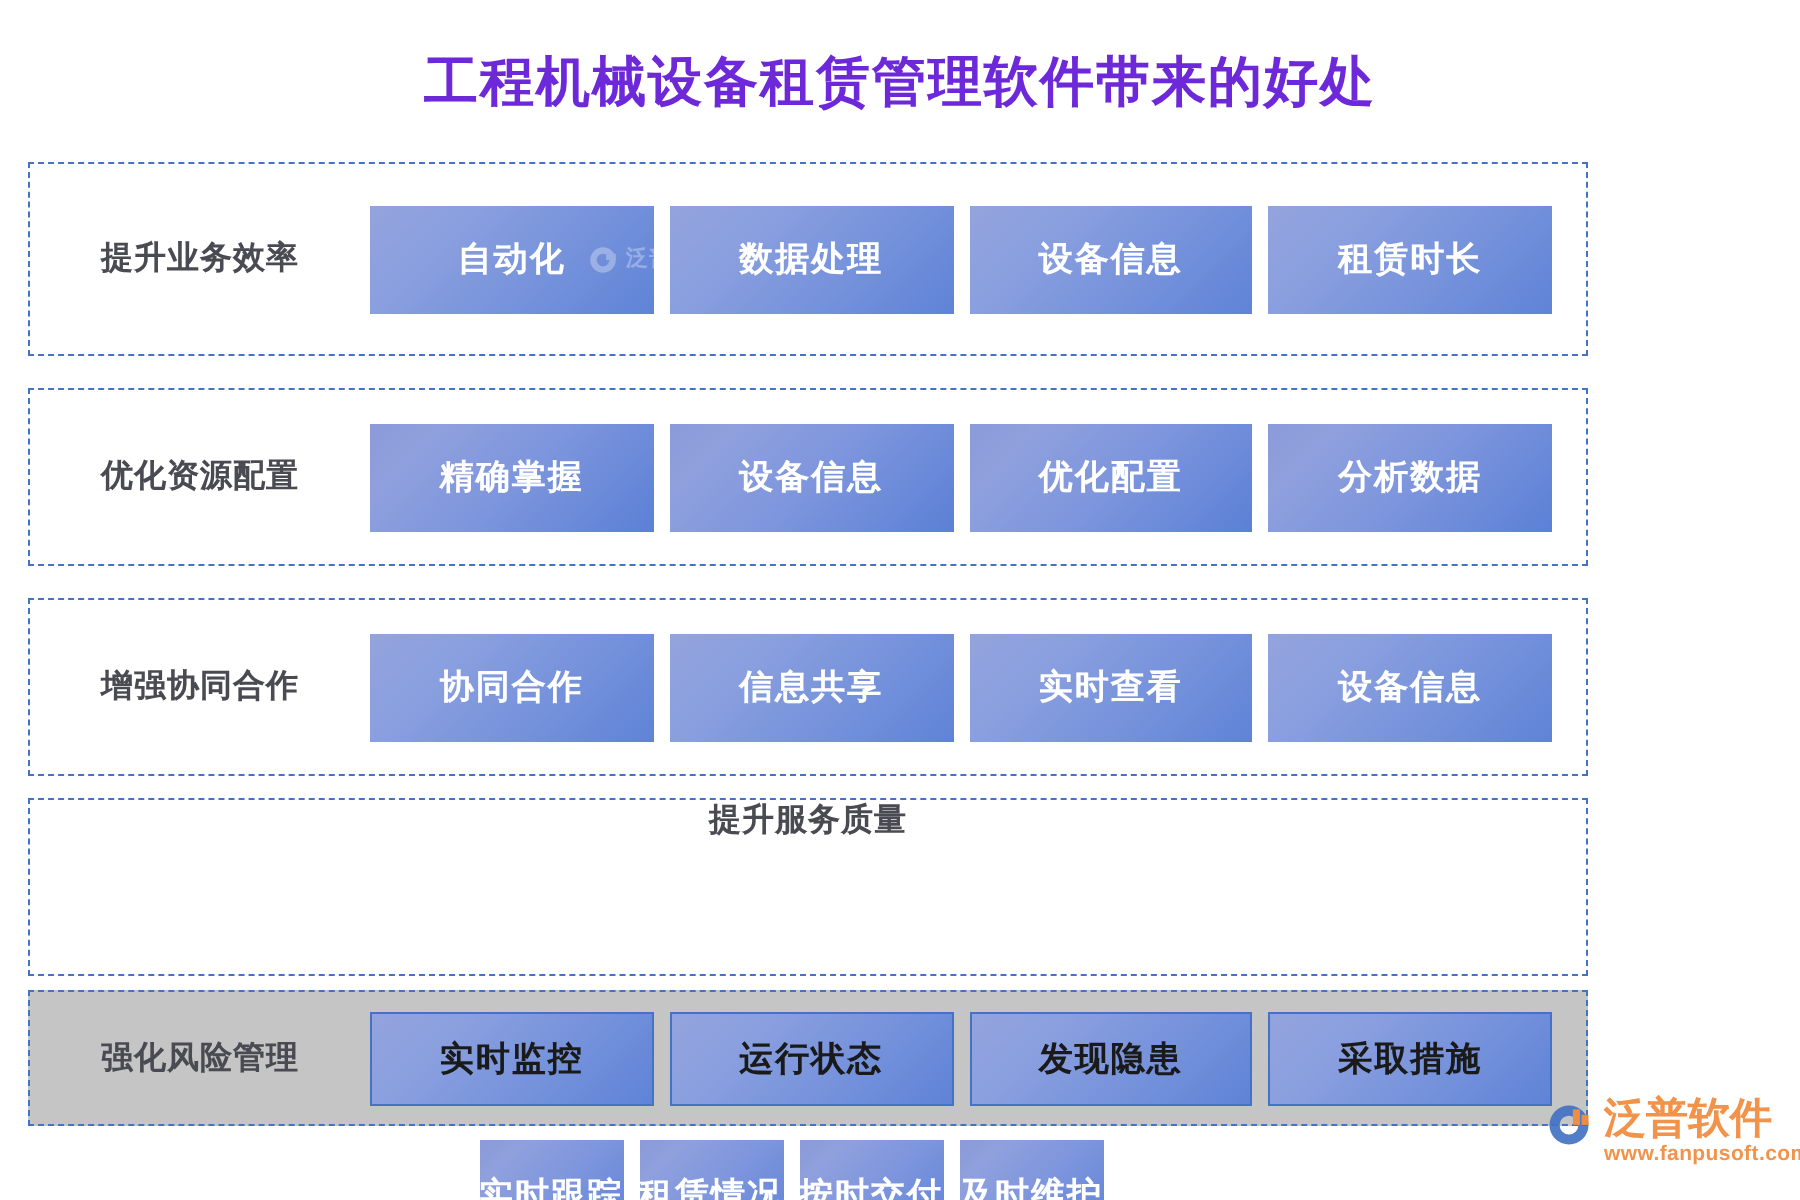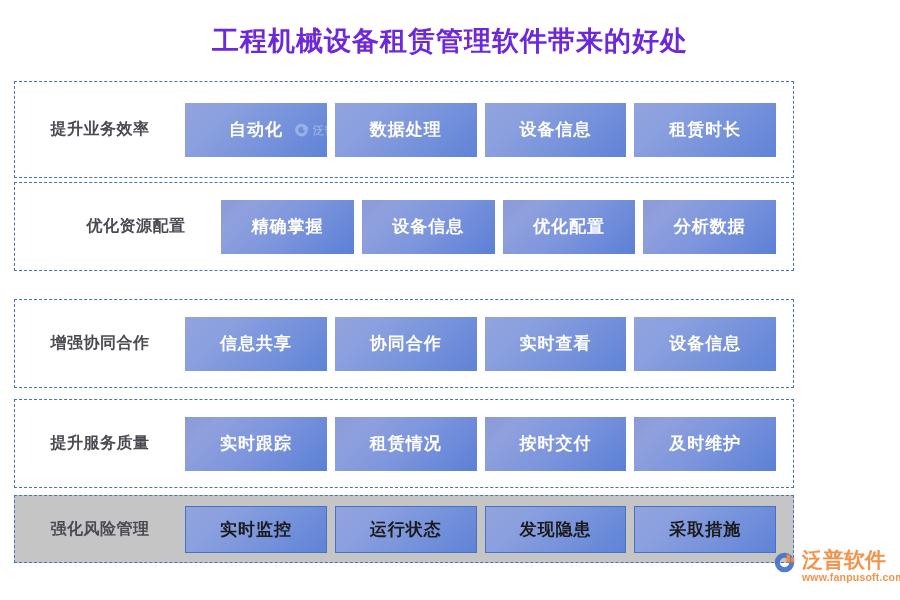--- a/index.html
+++ b/index.html
@@ -91,23 +91,23 @@
   .cell.plain {
     background: #ffffff;
     border: 1.2px solid #4472c4;
     color: #1a1a1a;
     font-size: 17px;
     font-family: Liberation Serif, serif;
   }
 
   
   #row-1 { top: 81px;  height: 97px; }
-  #row-2 { top: 182px; height: 89px; padding-left: 36px; }
+  #row-2 { top: 194px; height: 89px; }
   #row-3 { top: 299px; height: 89px; }
-  #row-4 { top: 399px; height: 89px; }
+  #row-4 { top: 399px; height: 89px; flex-direction: column; }
   #row-5 { top: 495px; height: 68px; }
 
   #row-5 .cells { padding-right: 17px; }
   #row-5 .cell { height: 47px; }
 
   
   .watermark-mini {
     position: absolute;
     left: 108px;
     top: 50%;
@@ -216,24 +216,24 @@
       <div class="cell">
         <span>分析数据</span>
       </div>
     </div>
   </div>
 
   <div class="row" id="row-3">
     <div class="row-label">增强协同合作</div>
     <div class="cells">
       <div class="cell">
+        <span>协同合作</span>
+      </div>
+      <div class="cell">
         <span>信息共享</span>
-      </div>
-      <div class="cell">
-        <span>协同合作</span>
       </div>
       <div class="cell">
         <span>实时查看</span>
       </div>
       <div class="cell">
         <span>设备信息</span>
       </div>
     </div>
   </div>
 

